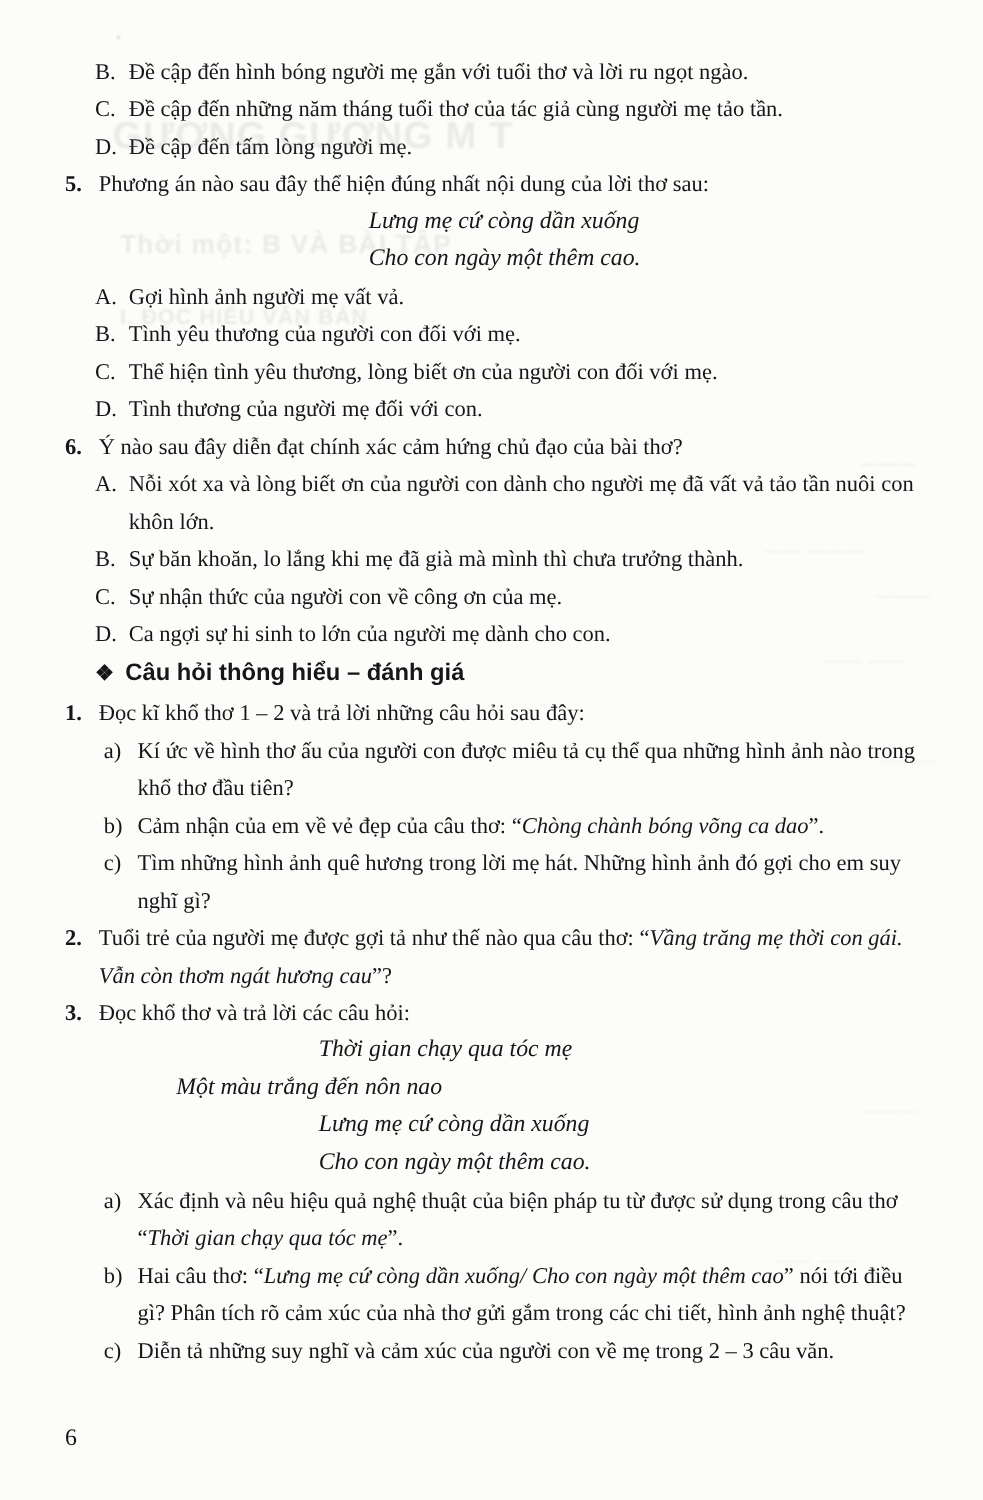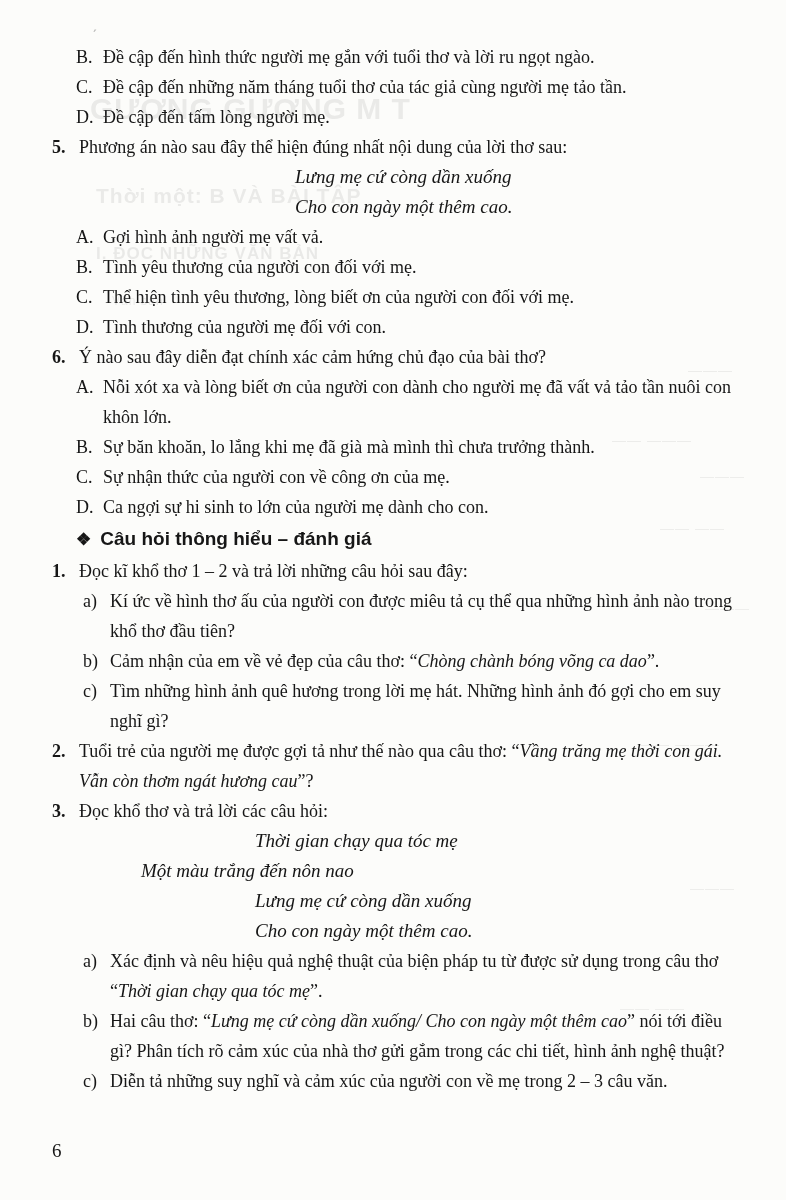--- a/index.html
+++ b/index.html
@@ -58,35 +58,35 @@
   }
 </style>
 </head>
 <body>
 
 <div class="page">
   <div id="bleed-layer">
       <div class="bleed" style="left: 92px; top: 28px; font-size: 16px; opacity: 0.6;">ˊ</div>
       <div class="bleed" style="left: 90px; top: 92px; font-size: 30px; opacity: 0.16; font-weight: bold;">GƯƠNG GƯƠNG M   T</div>
       <div class="bleed" style="left: 96px; top: 184px; font-size: 21px; opacity: 0.16; font-weight: bold;">Thời một:  B        VÀ BÀI TẬP</div>
-      <div class="bleed" style="left: 96px; top: 244px; font-size: 17px; opacity: 0.17; font-weight: bold;">I. ĐỌC NHỮNG VĂN BẢN</div>
+      <div class="bleed" style="left: 96px; top: 244px; font-size: 17px; opacity: 0.17; font-weight: bold;">I. ĐỌC HIỂU VĂN BẢN</div>
       <div class="bleed" style="left: 112px; top: 294px; font-size: 12px; opacity: 0.15;">Văn bản</div>
       <div class="bleed" style="left: 688px; top: 362px; font-size: 14px; opacity: 0.14;">———</div>
       <div class="bleed" style="left: 612px; top: 432px; font-size: 14px; opacity: 0.14;">—— ———</div>
       <div class="bleed" style="left: 700px; top: 468px; font-size: 14px; opacity: 0.13;">———</div>
       <div class="bleed" style="left: 660px; top: 520px; font-size: 14px; opacity: 0.13;">—— ——</div>
       <div class="bleed" style="left: 705px; top: 600px; font-size: 14px; opacity: 0.12;">———</div>
       <div class="bleed" style="left: 640px; top: 736px; font-size: 14px; opacity: 0.12;">—— ———</div>
       <div class="bleed" style="left: 690px; top: 880px; font-size: 14px; opacity: 0.13;">———</div>
       <div class="bleed" style="left: 620px; top: 1000px; font-size: 14px; opacity: 0.12;">—— ——</div>
     </div>
   <div id="content">
       <div class="block choice">
         <span class="label">B.</span>
-        <span class="text"><span>Đề cập đến hình thức người mẹ gắn với tuổi thơ và lời ru ngọt ngào.</span></span>
+        <span class="text"><span>Đề cập đến hình bóng người mẹ gắn với tuổi thơ và lời ru ngọt ngào.</span></span>
       </div>
       <div class="block choice">
         <span class="label">C.</span>
         <span class="text"><span>Đề cập đến những năm tháng tuổi thơ của tác giả cùng người mẹ tảo tần.</span></span>
       </div>
       <div class="block choice">
         <span class="label">D.</span>
         <span class="text"><span>Đề cập đến tấm lòng người mẹ.</span></span>
       </div>
       <div class="block question">

